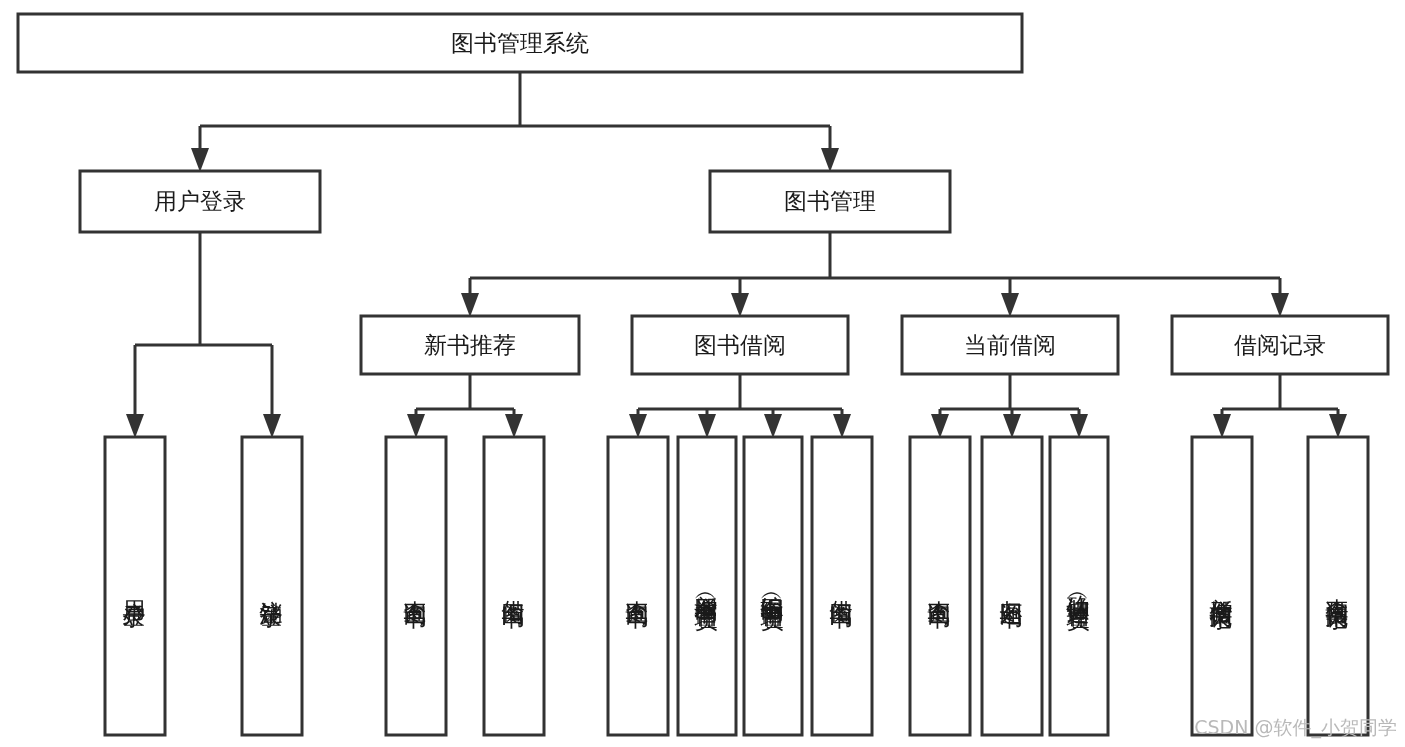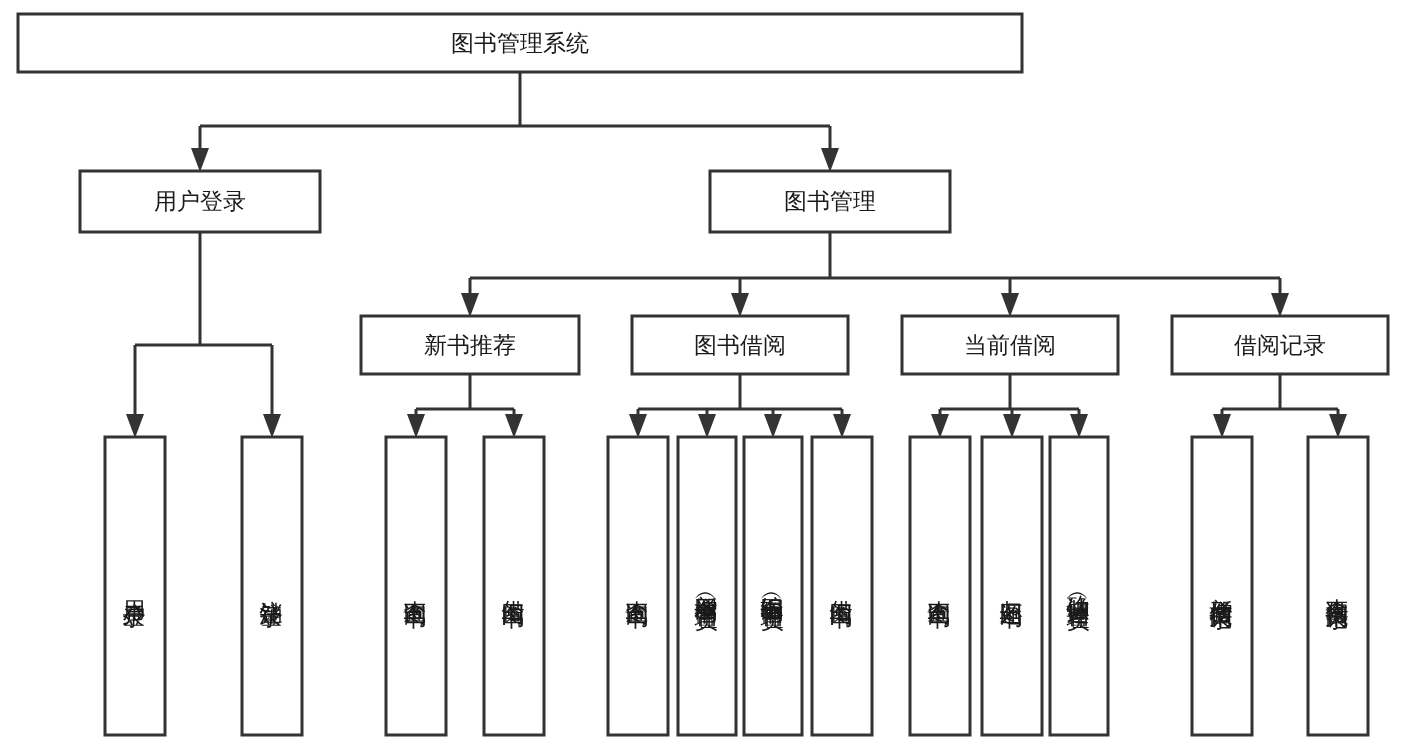--- a/index.html
+++ b/index.html
@@ -174,13 +174,14 @@
       <div class="node-label-v" style="left: 678px; top: 437px; width: 58px; height: 298px;">新增图书（管理员）</div>
       <div class="node-label-v" style="left: 744px; top: 437px; width: 58px; height: 298px;">编辑图书（管理员）</div>
       <div class="node-label-v" style="left: 812px; top: 437px; width: 60px; height: 298px;">借阅图书</div>
       <div class="node-label-v" style="left: 910px; top: 437px; width: 60px; height: 298px;">查询图书</div>
       <div class="node-label-v" style="left: 982px; top: 437px; width: 60px; height: 298px;">归还图书</div>
       <div class="node-label-v" style="left: 1050px; top: 437px; width: 58px; height: 298px;">确认归还（管理员）</div>
       <div class="node-label-v" style="left: 1192px; top: 437px; width: 60px; height: 298px;">新增借阅记录</div>
       <div class="node-label-v" style="left: 1308px; top: 437px; width: 60px; height: 298px;">查询借阅记录</div>
     </div>
 
+  <div class="watermark">CSDN @软件_小贺同学</div>
 </div>
 
 </body></html>

